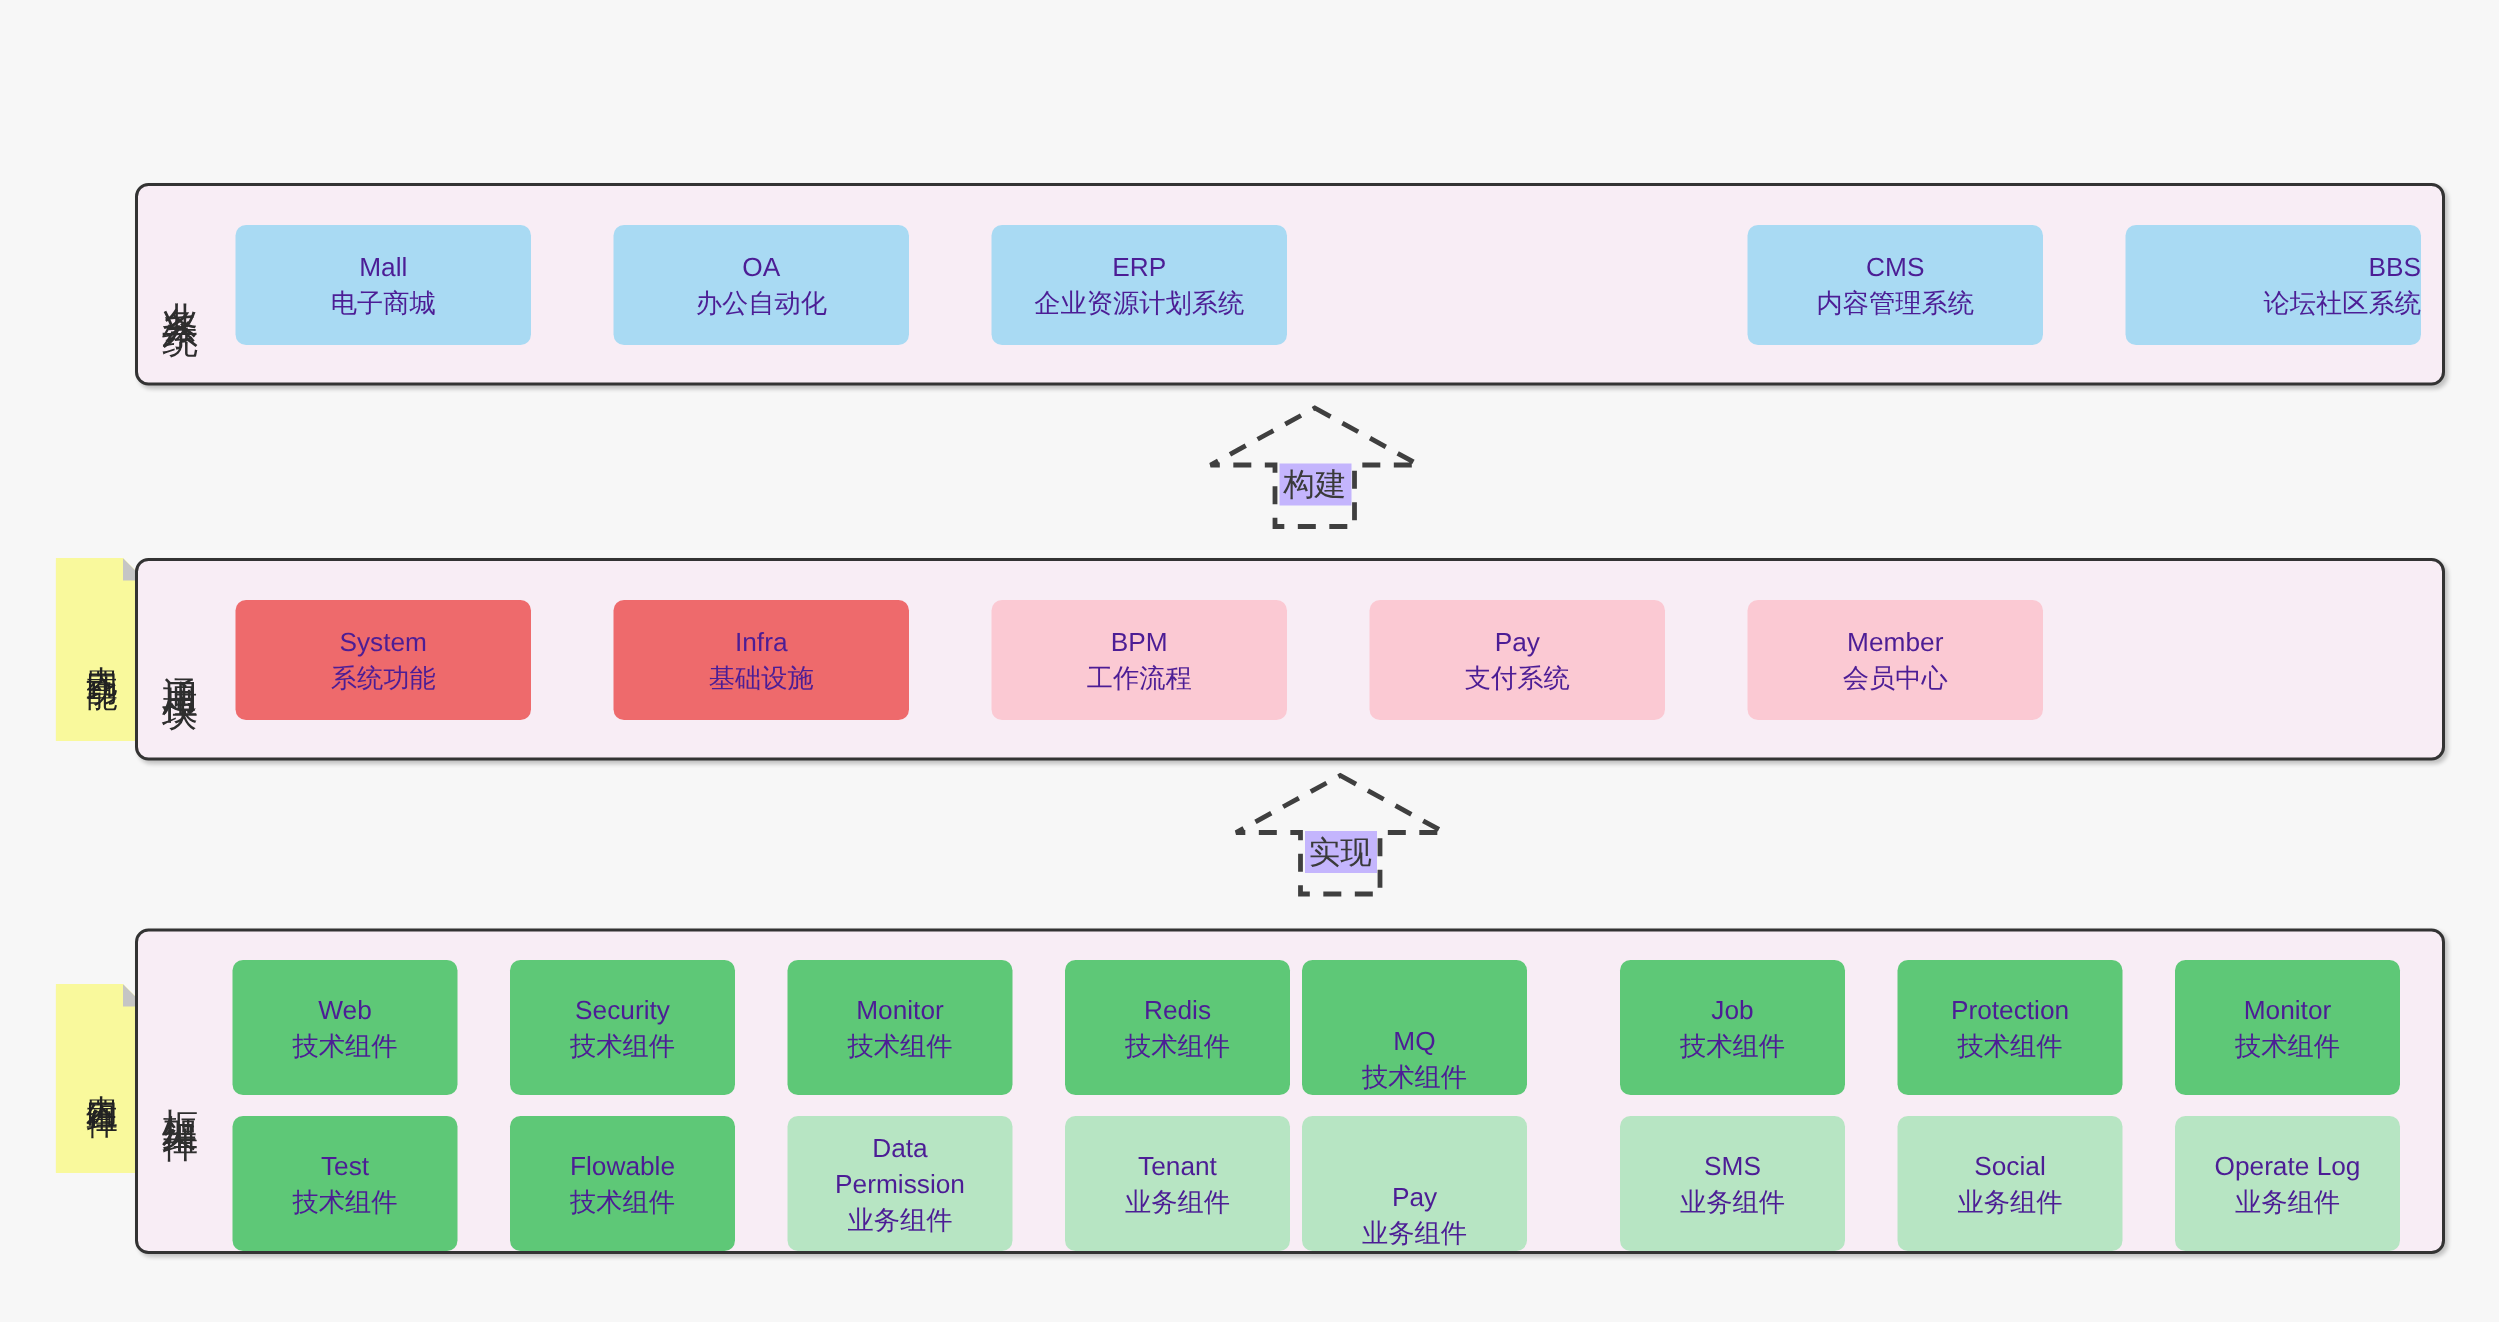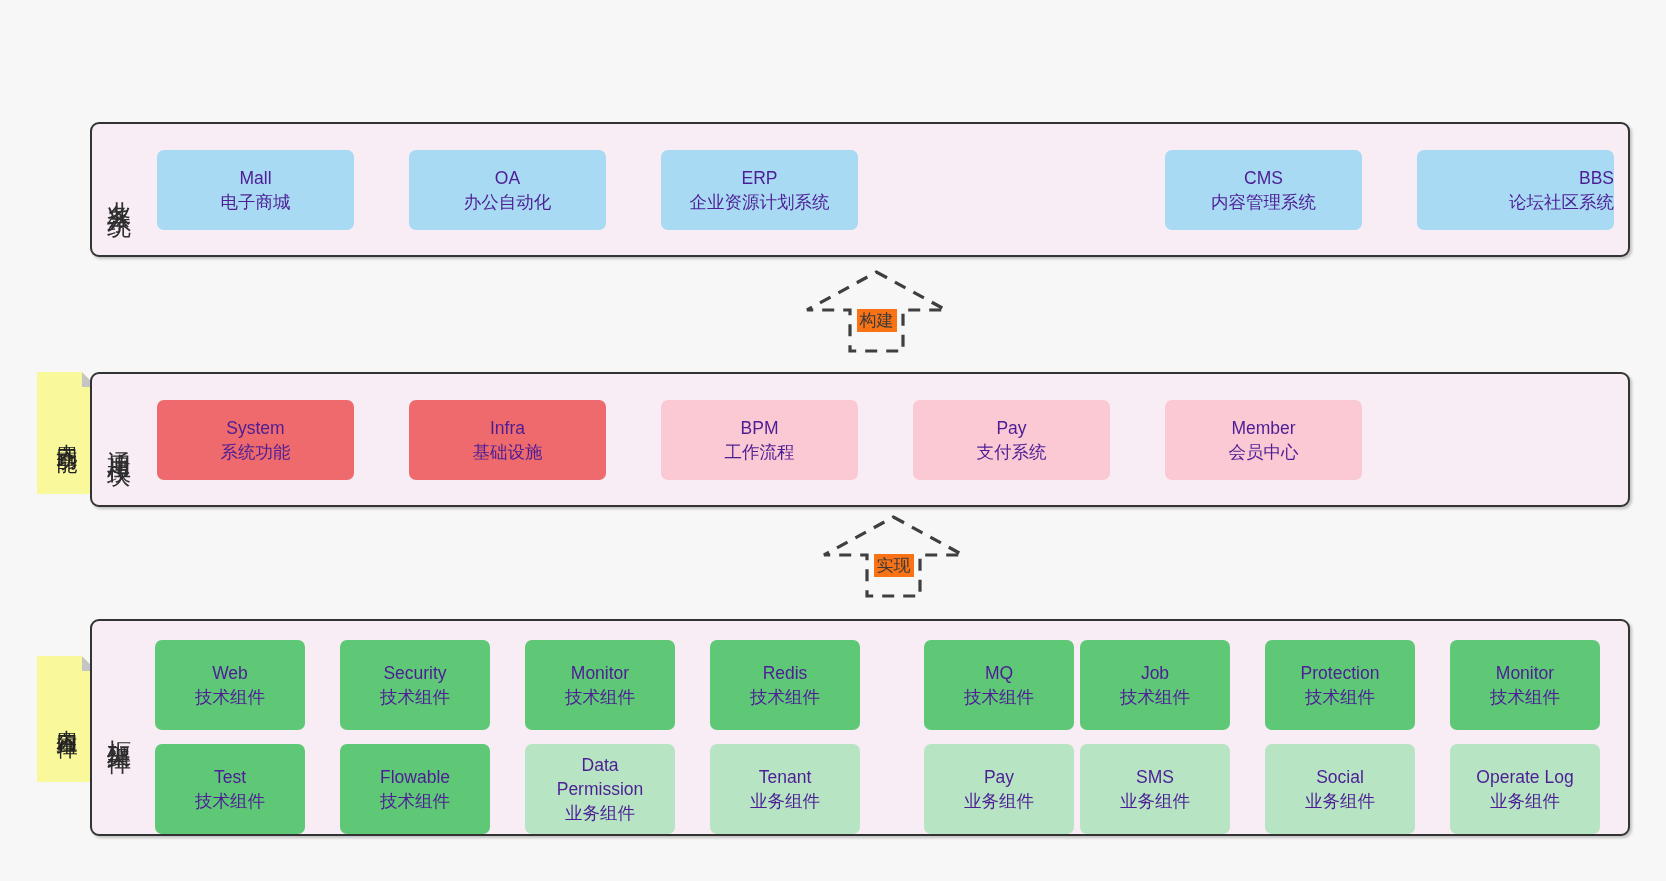--- a/index.html
+++ b/index.html
@@ -36,21 +36,21 @@
     text-align:center;font-size:17.5px;line-height:24px;color:#4c1d95;
   }
   .box.big  {width:197px;height:80px;top:26px;}
   .box.small{width:150px;height:90px;}
   .r1{top:19px;} .r2{top:123px;}
   
   .c1{left:65px;} .c2{left:317px;} .c3{left:569px;}
   .c4{left:821px;} .c5{left:1073px;} .c6{left:1325px;align-items:flex-end;}
   
   .s1{left:63px;} .s2{left:248px;} .s3{left:433px;} .s4{left:618px;}
-  .s5{left:832px;} .s6{left:988px;} .s7{left:1173px;} .s8{left:1358px;}
+  .s5{left:776px;justify-content:flex-end;} .s6{left:988px;} .s7{left:1173px;} .s8{left:1358px;}
 
   .blue {background:#a9daf3;}
   .red  {background:#ee6a6c;}
   .pink {background:#fbc9d3;}
   .green{background:#5ec877;}
   .lightgreen{background:#b7e5c3;}
   .narrow .box-name{max-width:104px;}
 
   
   .sticky{
@@ -71,22 +71,22 @@
     border-left:15px solid #c5c5c5;border-top:15px solid transparent;
   }
 
   
   .arrow{position:absolute;width:143px;height:83px;z-index:1;}
   #arrow-build    {left:805px;top:270px;}
   #arrow-implement{left:822px;top:515px;}
   .arrow svg{position:absolute;left:0;top:0;}
   .arrow-label{
     position:absolute;left:50%;top:39px;transform:translateX(-50%);
-    background:#f97316;padding:0 3px;
-    font-size:17px;color:#3a3a3a;white-space:nowrap;
+    background:#c4b5fd;padding:0 3px;
+    font-size:21px;color:#3a3a3a;white-space:nowrap;
   }
 </style>
 </head>
 <body>
 
 <div class="sticky" id="sticky-features">
   <span class="fold"></span>
   <span class="label">内置功能</span>
 </div>
 <div class="sticky" id="sticky-components">

